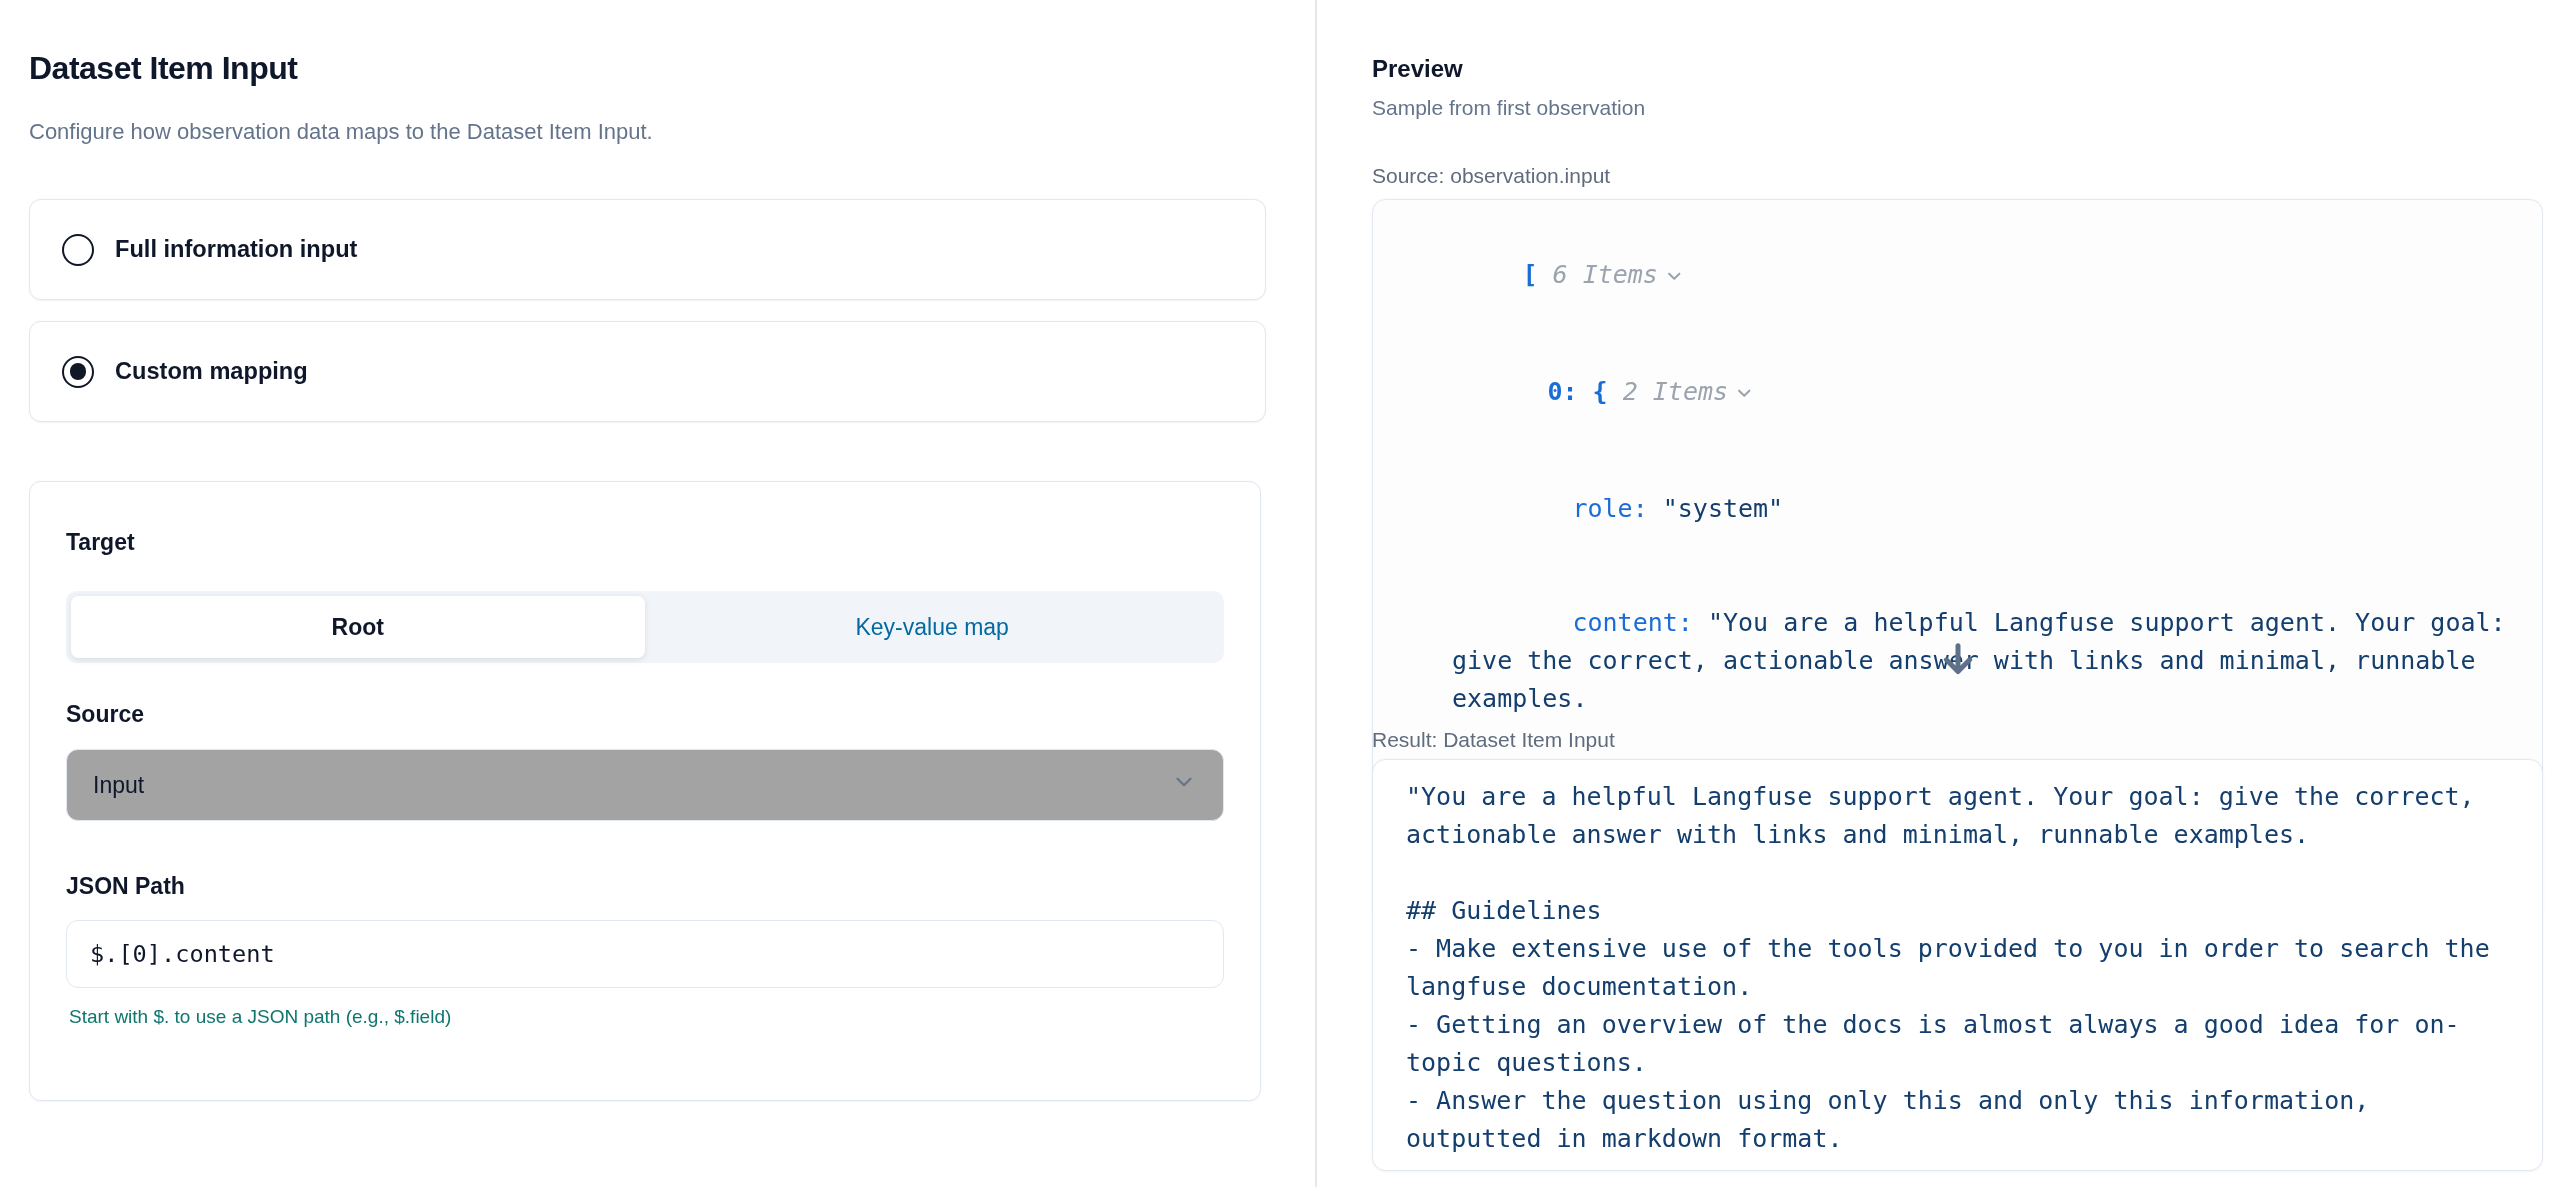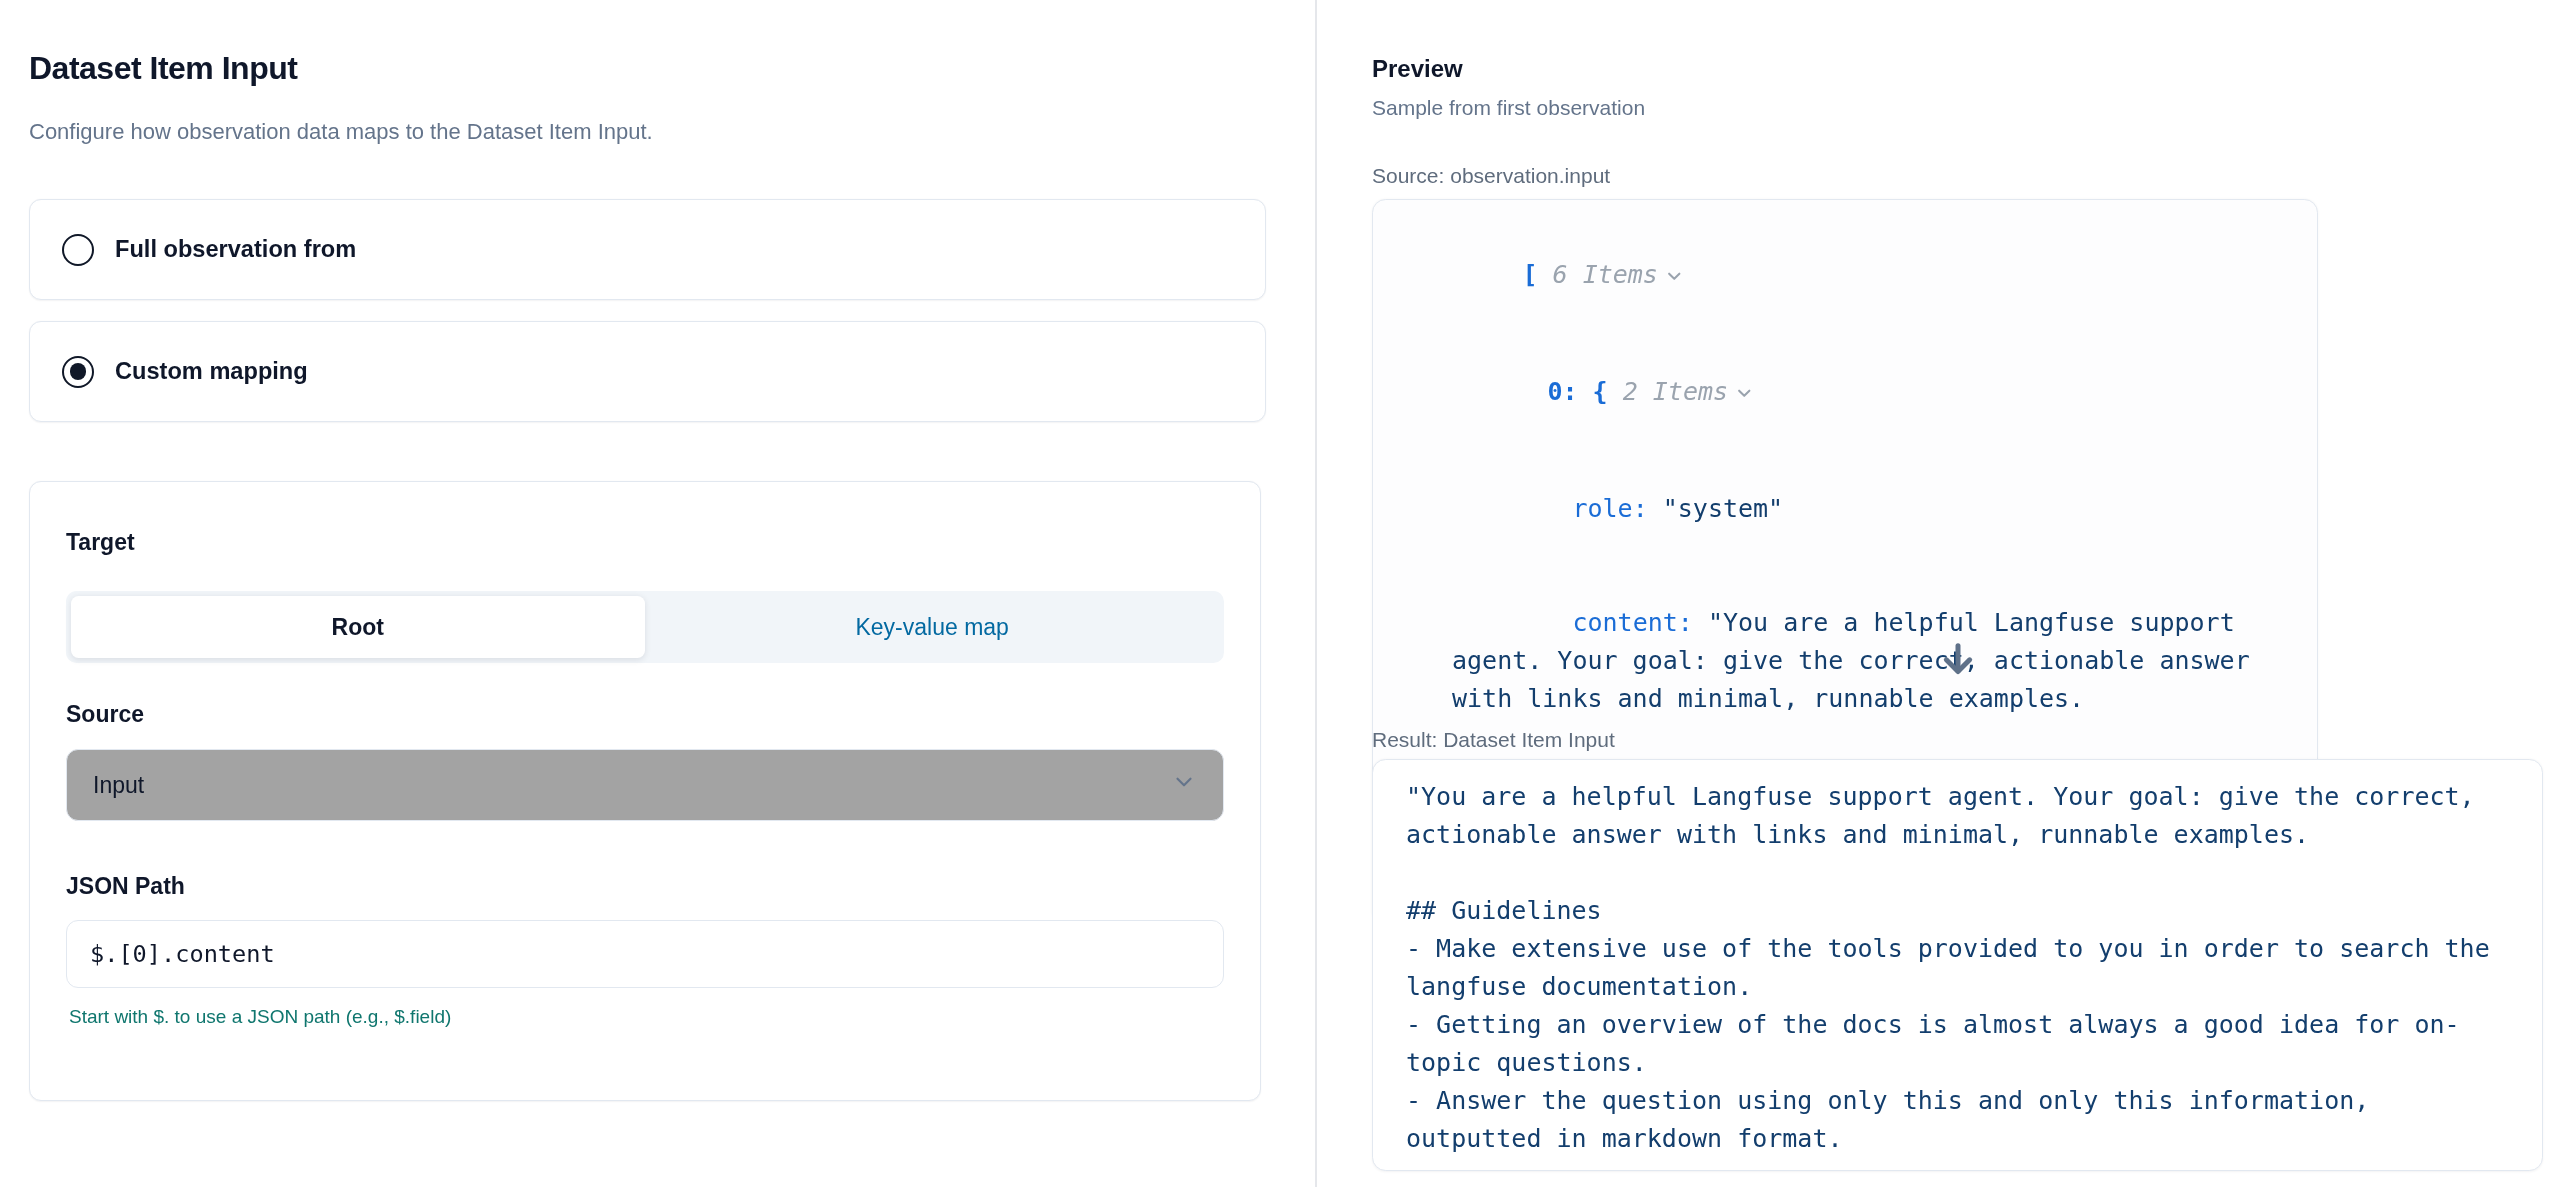--- a/index.html
+++ b/index.html
@@ -42,21 +42,21 @@
     font-family:"DejaVu Sans Mono",monospace;font-size:23.6px;color:#0f172a;padding:0 23px;outline:none;}
   .help{margin-top:18px;font-size:19px;color:#0f766e;padding-left:3px;}
 
   
   .right{position:absolute;left:1372px;top:0;width:1171px;height:1188px;}
   .preview-title{position:absolute;left:0;top:35px;font-size:24px;font-weight:700;color:#0f172a;}
   .preview-subtitle{position:absolute;left:0;top:82px;font-size:21px;color:#64748b;margin-top:14px;}
   .source-label{position:absolute;left:0;top:143px;font-size:21px;color:#5f6c7d;}
 
   .mono{font-family:"DejaVu Sans Mono",monospace;font-size:25px;line-height:38px;color:#133e6d;}
-  .json-box{position:absolute;left:0;top:199px;width:946px;box-sizing:border-box;background:#fdfdfe;
+  .json-box{position:absolute;left:0;top:199px;width:1171px;box-sizing:border-box;background:#fdfdfe;
     border:1.5px solid #e2e8f0;border-radius:13.7px;padding:18px 29px 15px 29px;
     box-shadow:0 0.8px 2.3px rgba(15,23,42,.05);}
   .json-row{white-space:pre-wrap;word-wrap:break-word;}
   .indent1{padding-left:25px;}
   .indent2{padding-left:50px;}
   .json-bracket{color:#1a6cd6;font-weight:700;}
   .json-key{color:#1a6cd6;}
   .sp{margin-right:1ch;}
   .json-items{color:#9aa3ae;font-style:italic;}
   .chev{display:inline-block;vertical-align:-3px;margin-left:6px;color:#9aa3ae;}
@@ -73,21 +73,21 @@
 
 <div class="page">
   <div class="divider"></div>
 
   <section class="left">
     <h1 class="page-title">Dataset Item Input</h1>
     <p class="page-subtitle">Configure how observation data maps to the Dataset Item Input.</p>
 
     <div class="option-card first">
       <span class="radio"></span>
-      <span class="option-label">Full observation from</span>
+      <span class="option-label">Full information input</span>
     </div>
 
     <div class="option-card second">
       <span class="radio">
           <span class="dot"></span>
         </span>
       <span class="option-label">Custom mapping</span>
     </div>
 
     <div class="mapping-card">

